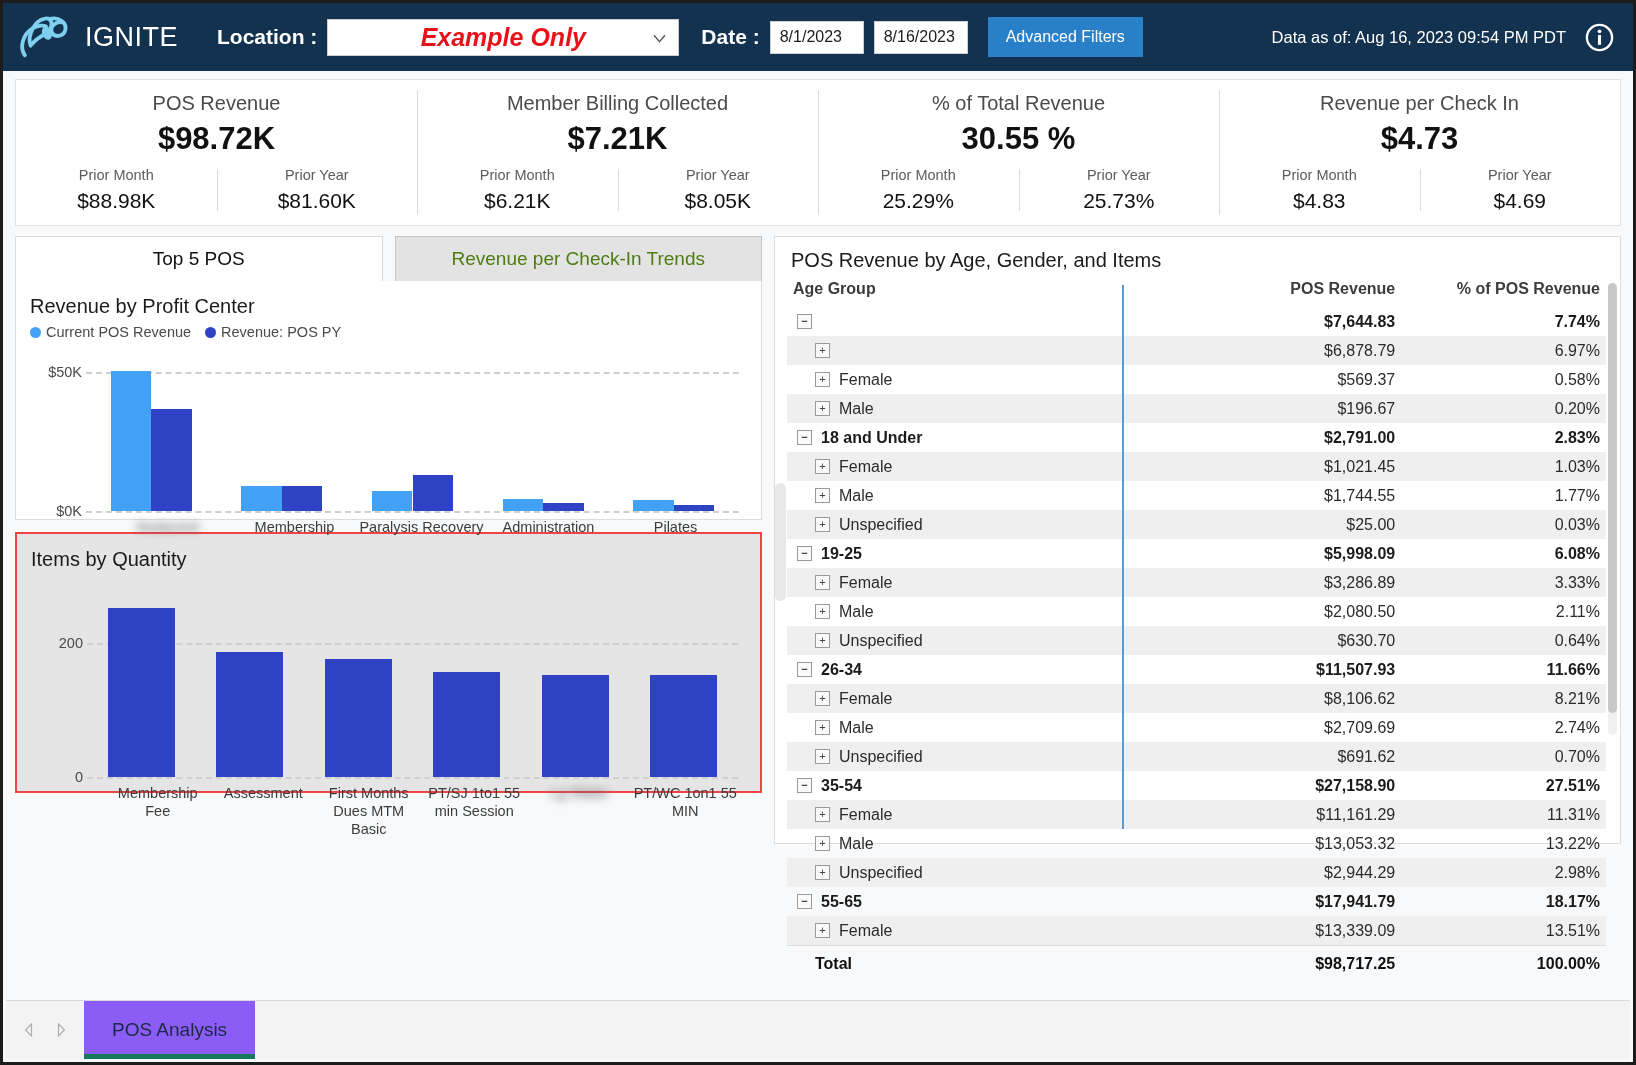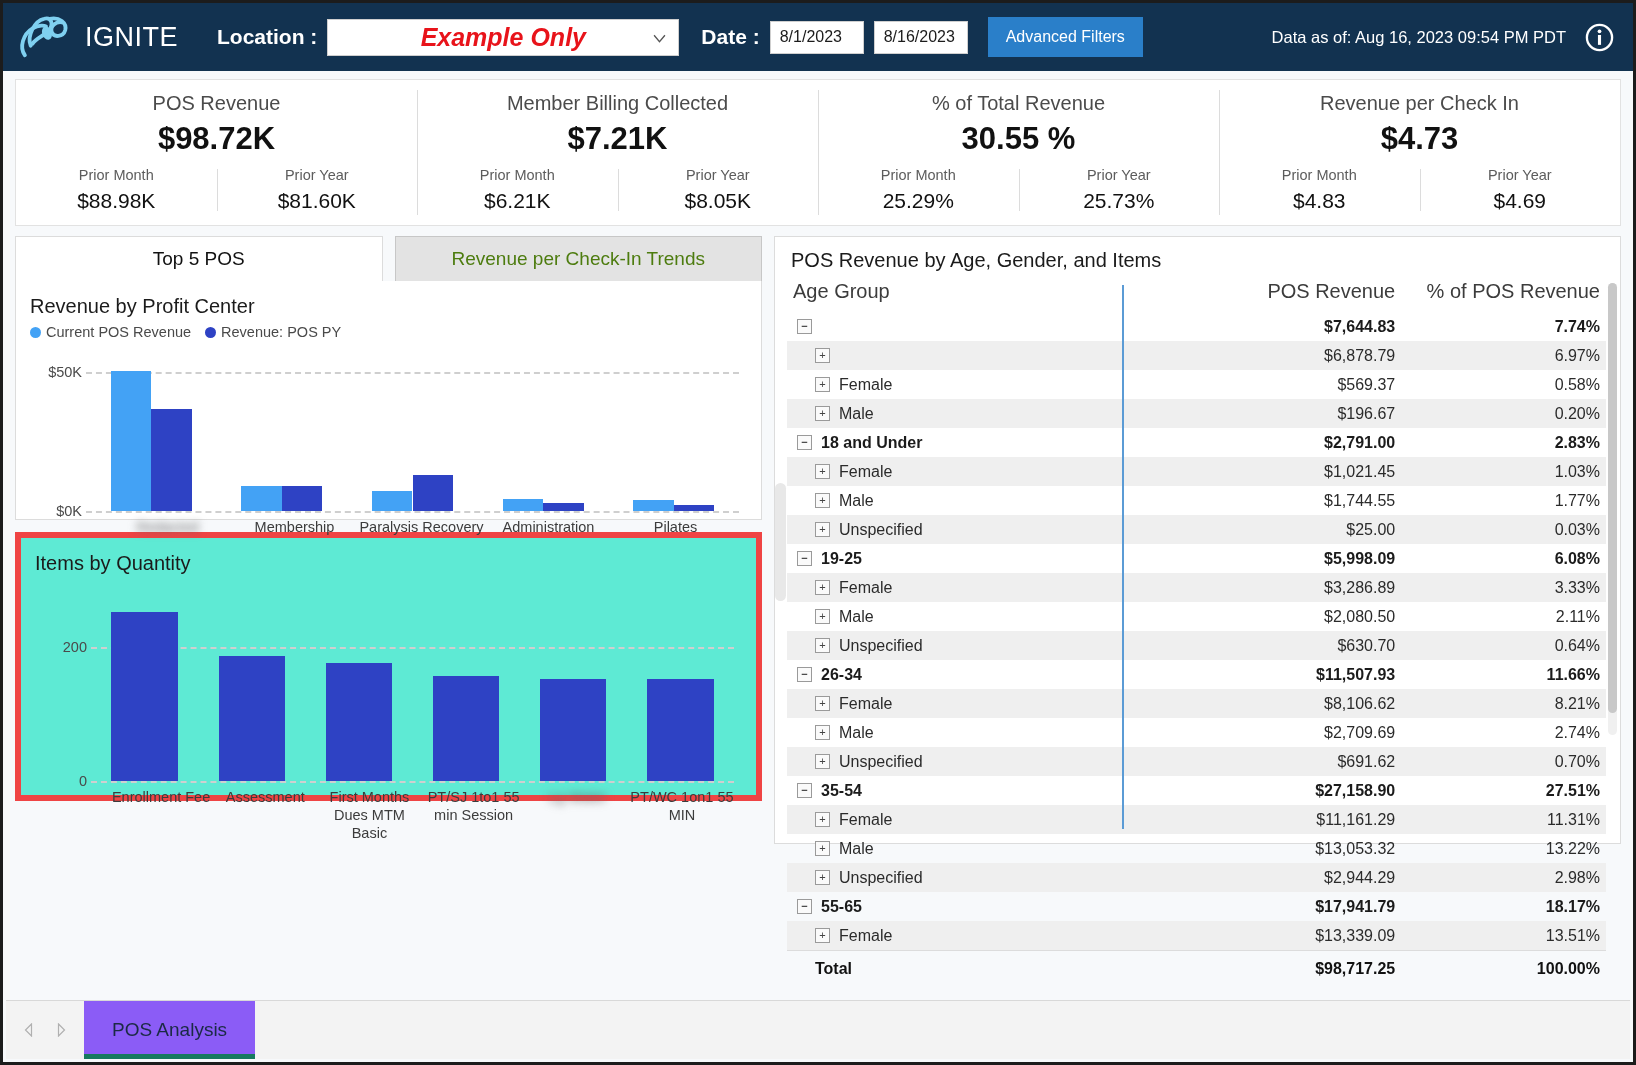--- a/index.html
+++ b/index.html
@@ -113,33 +113,33 @@
   }
   .bar{position:absolute;bottom:0;}
   .catlabels{position:absolute;left:76px;right:10px;display:flex;top:100%;}
   .catlabel{
     flex:1;text-align:center;font-size:14.5px;color:#3c3c3c;line-height:1.25;padding-top:7px;
   }
   .blurred{
     filter:blur(4px);color:#666;
   }
   .panel2{
-    background:#5eead4;border:6px solid #ef4444;box-sizing:border-box;
+    background:#e5e5e5;border:2px solid #ef4444;box-sizing:border-box;
     padding:10px 12px 14px 12px;margin-top:12px;
   }
 
   
   .tablecard{
     background:#fff;border:1px solid #dcdcdc;box-sizing:border-box;
     padding:10px 14px 8px 12px;position:relative;height:608px;
   }
   .tbl-title{font-size:20px;color:#1b1b1b;margin:2px 0 8px 4px;}
   table{border-collapse:collapse;width:100%;table-layout:fixed;}
   th{
-    font-weight:400;font-size:20px;color:#3c3c3c;text-align:left;
+    font-weight:700;font-size:16px;color:#3c3c3c;text-align:left;
     padding:0 6px 9px 6px;
     margin-top:16px;
   }
   th.num{text-align:right;}
   td{font-size:16px;color:#2b2b2b;padding:3px 6px;height:23px;}
   td.num{text-align:right;}
   tr.alt{background:#efefef;}
   tr.grp td{font-weight:bold;color:#1b1b1b;}
   tr.total td{font-weight:bold;color:#111;border-top:1px solid #dcdcdc;padding-top:6px;padding-bottom:6px;}
   .cellwrap{display:flex;align-items:center;}
@@ -331,21 +331,21 @@
               <div class="gridline" style="top: 50.1818px;"></div>
               <div class="ytick" style="top: 50.1818px; left: -56px;">200</div>
               <div class="bar" style="left: 3.16667%; width: 10.3333%; height: 168.611px; background: rgb(46, 66, 196);"></div>
               <div class="bar" style="left: 19.8333%; width: 10.3333%; height: 125.12px; background: rgb(46, 66, 196);"></div>
               <div class="bar" style="left: 36.5%; width: 10.3333%; height: 118.429px; background: rgb(46, 66, 196);"></div>
               <div class="bar" style="left: 53.1667%; width: 10.3333%; height: 105.047px; background: rgb(46, 66, 196);"></div>
               <div class="bar" style="left: 69.8333%; width: 10.3333%; height: 101.702px; background: rgb(46, 66, 196);"></div>
               <div class="bar" style="left: 86.5%; width: 10.3333%; height: 101.702px; background: rgb(46, 66, 196);"></div>
             </div>
           <div class="catlabels" id="cats2">
-              <div class="catlabel">Enrollment Fee</div>
+              <div class="catlabel">Membership Fee</div>
               <div class="catlabel">Assessment</div>
               <div class="catlabel">First Months Dues MTM Basic</div>
               <div class="catlabel">PT/SJ 1to1 55 min Session</div>
               <div class="catlabel blurred">Lg Water</div>
               <div class="catlabel">PT/WC 1on1 55 MIN</div>
             </div>
         </div>
       </div>
     </div>
 

